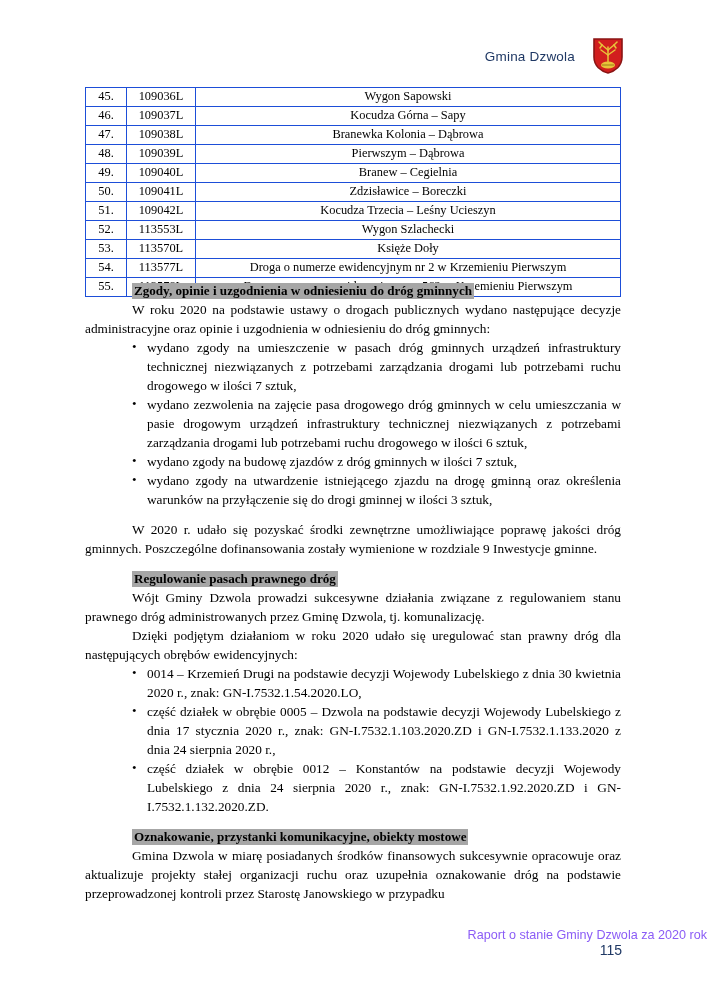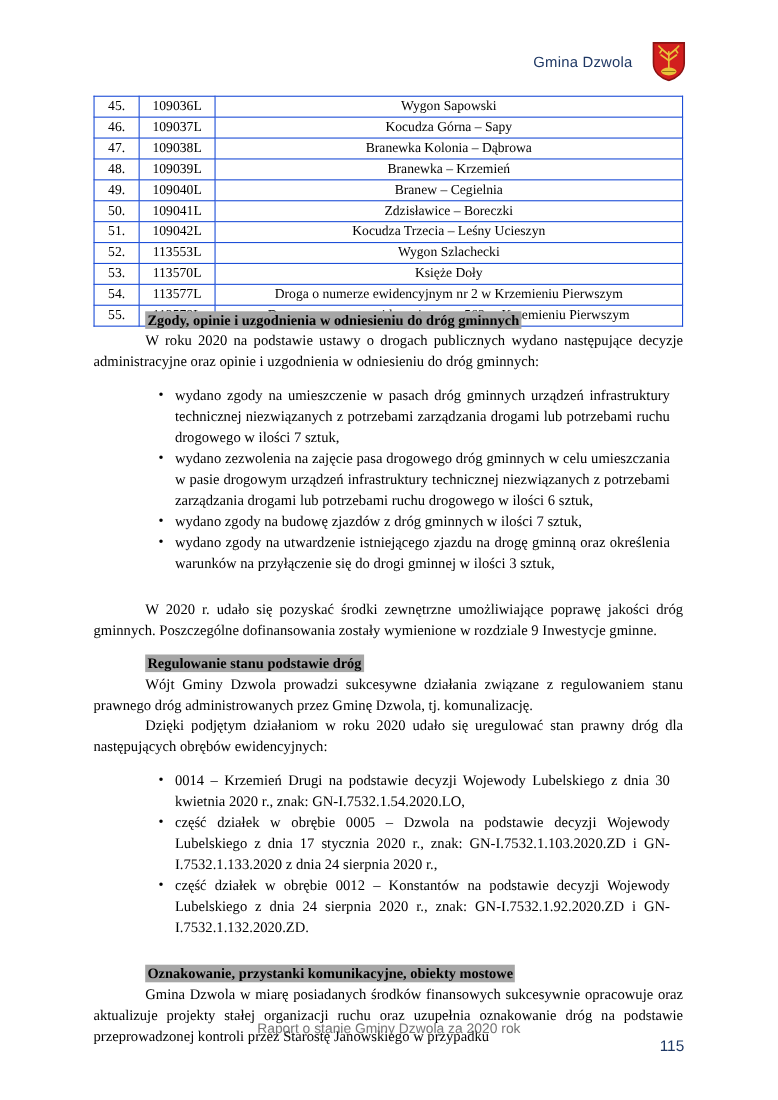--- a/index.html
+++ b/index.html
@@ -93,21 +93,21 @@
     line-height: 1.32;
     display: inline;
   }
   p.body-par {
     margin: 0;
     text-align: justify;
     text-indent: 47px;
     line-height: 1.43;
   }
   ul.bullets {
-    margin: 12px;
+    margin: 0;
     padding: 0 0 0 62px;
     list-style: none;
   }
   ul.bullets li {
     position: relative;
     text-align: justify;
     line-height: 1.43;
     margin: 0;
     padding: 0;
   }
@@ -119,24 +119,24 @@
     font-size: 13px;
   }
   .gap-m { height: 11px; }
 
   
   .footer-title {
     position: absolute;
     left: 0;
     right: 0;
     top: 928px;
-    text-align: center;
+    text-align: right;
     font-family: "Liberation Sans", "DejaVu Sans", sans-serif;
     font-size: 12.6px;
-    color: #737373;
+    color: #8b5cf6;
   }
   .footer-pageno {
     position: absolute;
     right: 85px;
     top: 942px;
     font-family: "Liberation Sans", "DejaVu Sans", sans-serif;
     font-size: 14px;
     color: #1F3864;
   }
 </style>
@@ -178,21 +178,21 @@
           <td class="c-name">Kocudza Górna – Sapy</td>
         </tr>
         <tr>
           <td class="c-no">47.</td>
           <td class="c-code">109038L</td>
           <td class="c-name">Branewka Kolonia – Dąbrowa</td>
         </tr>
         <tr>
           <td class="c-no">48.</td>
           <td class="c-code">109039L</td>
-          <td class="c-name">Branewka – Krzemień</td>
+          <td class="c-name">Pierwszym – Dąbrowa</td>
         </tr>
         <tr>
           <td class="c-no">49.</td>
           <td class="c-code">109040L</td>
           <td class="c-name">Branew – Cegielnia</td>
         </tr>
         <tr>
           <td class="c-no">50.</td>
           <td class="c-code">109041L</td>
           <td class="c-name">Zdzisławice – Boreczki</td>
@@ -238,21 +238,21 @@
         <li>wydano zgody na utwardzenie istniejącego zjazdu na drogę gminną oraz określenia warunków na przyłączenie się do drogi gminnej w ilości 3 sztuk,</li>
       </ul>
 
     <div class="gap-m"></div>
 
     <p class="body-par">W 2020 r. udało się pozyskać środki zewnętrzne umożliwiające poprawę jakości dróg gminnych. Poszczególne dofinansowania zostały wymienione w rozdziale 9 Inwestycje gminne.</p>
 
     <div class="gap-m"></div>
 
     <div class="sec-heading-wrap">
-      <div class="sec-heading"><span class="hl">Regulowanie stanu podstawie dróg</span></div>
+      <div class="sec-heading"><span class="hl">Regulowanie pasach prawnego dróg</span></div>
     </div>
     <p class="body-par">Wójt Gminy Dzwola prowadzi sukcesywne działania związane z regulowaniem stanu prawnego dróg administrowanych przez Gminę Dzwola, tj. komunalizację.</p>
     <p class="body-par">Dzięki podjętym działaniom w roku 2020 udało się uregulować stan prawny dróg dla następujących obrębów ewidencyjnych:</p>
     <ul class="bullets">
         <li>0014 – Krzemień Drugi na podstawie decyzji Wojewody Lubelskiego z dnia 30 kwietnia 2020 r., znak: GN-I.7532.1.54.2020.LO,</li>
         <li>część działek w obrębie 0005 – Dzwola na podstawie decyzji Wojewody Lubelskiego z dnia 17 stycznia 2020 r., znak: GN-I.7532.1.103.2020.ZD i GN-I.7532.1.133.2020 z dnia 24 sierpnia 2020 r.,</li>
         <li>część działek w obrębie 0012 – Konstantów na podstawie decyzji Wojewody Lubelskiego z dnia 24 sierpnia 2020 r., znak: GN-I.7532.1.92.2020.ZD i GN-I.7532.1.132.2020.ZD.</li>
       </ul>
 
     <div class="gap-m"></div>

